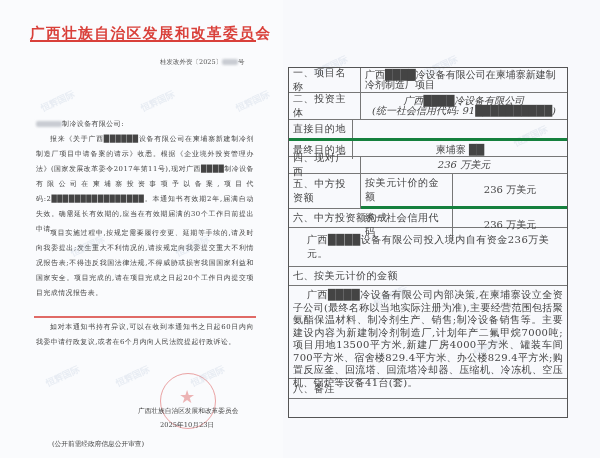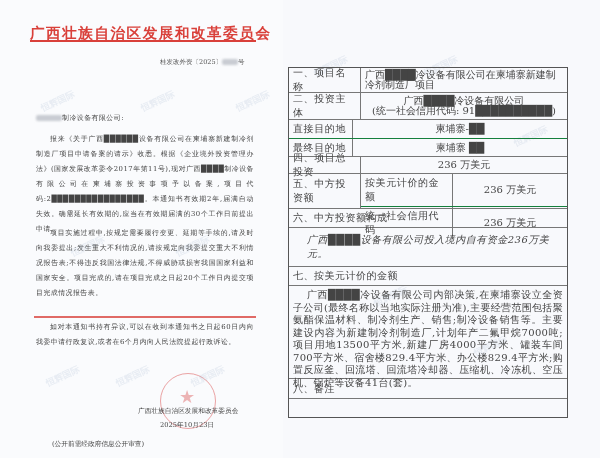--- a/index.html
+++ b/index.html
@@ -12,44 +12,44 @@
   .header-title { position: absolute; left: 30px; top: 24px; width: 230px; text-align: center;
     color: #d9403a; font-size: 14.5px; font-weight: bold; letter-spacing: 1.6px; white-space: nowrap; }
   .header-rule { position: absolute; left: 30px; top: 40px; width: 226px; height: 2px; background: #d9403a; }
 
   .doc-number { position: absolute; left: 160px; top: 58px; font-size: 6.5px; color: #555; white-space: nowrap; }
   .blur { display: inline-block; background: #c9ccd3; filter: blur(1px); border-radius: 2px; vertical-align: middle; }
 
   .doc-title { position: absolute; left: 80px; top: 86px; font-size: 11px; font-weight: bold; color: #333; letter-spacing: 0.5px; white-space: nowrap; }
 
   .body-text { position: absolute; left: 36px; width: 218px; font-size: 6.9px; line-height: 15px; color: #444; text-align: justify; letter-spacing: 0.5px; }
-  .recipient { top: 111px; left: 36px; }
+  .recipient { top: 117px; left: 36px; }
   .para1 { top: 132px; text-indent: 14px; }
   .para2 { top: 226px; text-indent: 14px; }
   .red-rule { position: absolute; left: 34px; top: 316px; width: 222px; height: 2px; background: #e06a66; }
   .para3 { top: 320px; text-indent: 14px; }
 
   .seal { position: absolute; left: 160px; top: 373px; width: 56px; height: 56px; border: 1.5px solid rgba(220,90,90,0.55); border-radius: 50%; }
   .seal::after { content: "★"; position: absolute; left: 18px; top: 12px; font-size: 18px; color: rgba(220,90,90,0.45); }
   .sign-org { position: absolute; left: 138px; top: 407px; font-size: 6.7px; color: #444; white-space: nowrap; }
   .sign-date { position: absolute; left: 160px; top: 421px; font-size: 6.7px; color: #444; white-space: nowrap; }
   .footnote { position: absolute; left: 52px; top: 440px; font-size: 6.7px; color: #444; white-space: nowrap; }
 
   .wm { position: absolute; font-size: 9px; color: rgba(150,170,200,0.18); transform: rotate(-25deg); font-weight: bold; white-space: nowrap; pointer-events: none; }
 
   
   .filing-table { position: absolute; left: 288px; top: 67px; width: 280px; border: 1.2px solid #555; font-size: 10px; color: #444; background: transparent; }
   .row { display: flex; border-bottom: 1px solid #777; }
   .row:last-child { border-bottom: none; }
   .cell { padding: 2px 4px; display: flex; align-items: center; }
   .label-col { width: 72px; border-right: 1px solid #777; flex-shrink: 0; letter-spacing: 0.6px; }
   .content { flex: 1; line-height: 10px; }
-  .center { justify-content: center; text-align: center; }
+  .center { justify-content: center; text-align: center; font-style: italic; }
   .split { flex: 1; display: flex; flex-direction: column; }
-  .sub-row { display: flex; flex: 1; border-bottom: 1px solid #15803d; }
+  .sub-row { display: flex; flex: 1; border-bottom: 3px solid #15803d; }
   .sub-row:last-child { border-bottom: none; }
   .sub-label { border-right: 1px solid #777; padding: 2px 4px; display: flex; align-items: center; letter-spacing: 0.6px; }
   .sub-value { flex: 1; display: flex; align-items: center; justify-content: center; }
   .full { width: 100%; padding: 3px 4px; letter-spacing: 0.5px; }
   .para-cell { width: 100%; padding: 3px 4px; line-height: 12.5px; text-indent: 14px; text-align: justify; letter-spacing: 0.3px; }
 </style>
 </head>
 <body>
 
 <div class="page-left">
@@ -107,31 +107,30 @@
     <div class="cell content center" style="flex-direction:column;">
       <span>广西████冷设备有限公司</span>
       <span>(统一社会信用代码: 91██████████)</span>
     </div>
   </div>
 
   <div class="row" style="height:37px;">
     <div class="split">
       <div class="sub-row">
         <div class="sub-label" style="width:64px;">直接目的地</div>
-        <div class="sub-value">柬埔寨-██</div>
       </div>
       <div class="sub-row">
         <div class="sub-label" style="width:64px;">最终目的地</div>
         <div class="sub-value">柬埔寨 ██</div>
       </div>
     </div>
   </div>
 
   <div class="row" style="height:17px;">
-    <div class="cell label-col">四、项目总投资</div>
+    <div class="cell label-col">四、现对广西</div>
     <div class="cell content center">236 万美元</div>
   </div>
 
   <div class="row" style="height:35px;">
     <div class="cell label-col">五、中方投资额</div>
     <div class="split">
       <div class="sub-row">
         <div class="sub-label" style="width:92px;">按美元计价的金额</div>
         <div class="sub-value">236 万美元</div>
       </div>
@@ -139,21 +138,21 @@
         <div class="sub-label" style="width:92px;">统一社会信用代码</div>
         <div class="sub-value">236 万美元</div>
       </div>
     </div>
   </div>
 
   <div class="row" style="height:19px;">
     <div class="cell full">六、中方投资额构成</div>
   </div>
 
-  <div class="row" style="height:39px;font-style:italic;">
+  <div class="row" style="height:39px;">
     <div class="cell full" style="padding-left:18px;">广西████设备有限公司投入境内自有资金236万美元。</div>
   </div>
 
   <div class="row" style="height:19px;">
     <div class="cell full">七、按美元计价的金额</div>
   </div>
 
   <div class="row" style="height:93px;">
     <div class="para-cell">广西████冷设备有限公司内部决策,在柬埔寨设立全资子公司(最终名称以当地实际注册为准),主要经营范围包括聚氨酯保温材料、制冷剂生产、销售;制冷设备销售等。主要建设内容为新建制冷剂制造厂,计划年产二氟甲烷7000吨;项目用地13500平方米,新建厂房4000平方米、罐装车间700平方米、宿舍楼829.4平方米、办公楼829.4平方米;购置反应釜、回流塔、回流塔冷却器、压缩机、冷冻机、空压机、锅炉等设备41台(套)。</div>
   </div>

